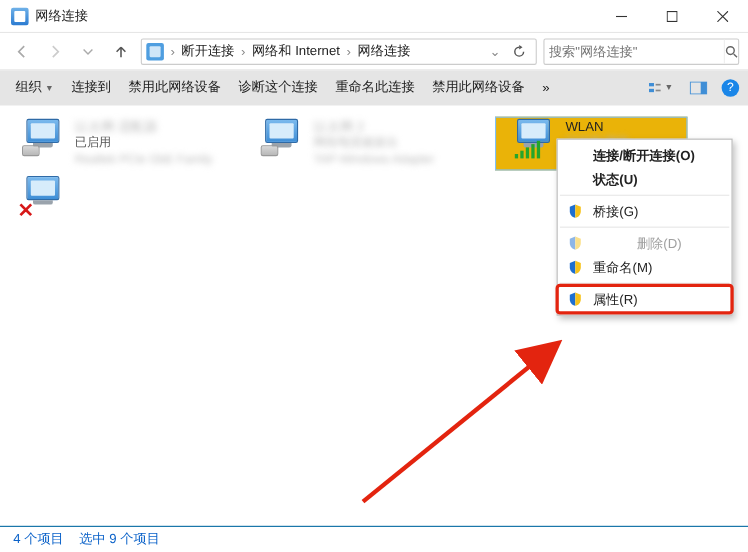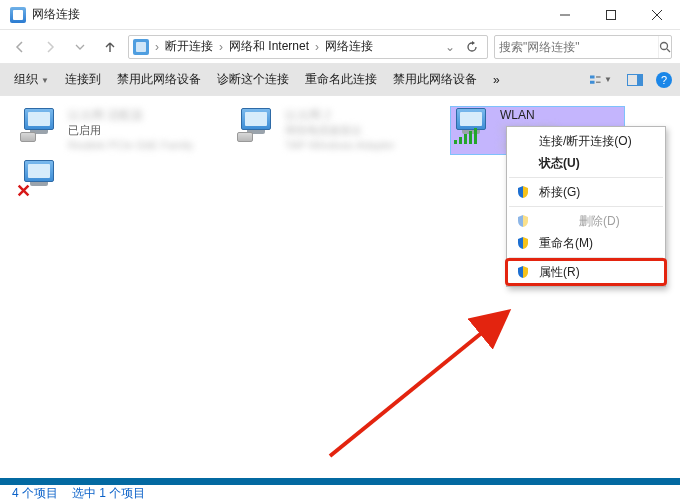--- a/index.html
+++ b/index.html
@@ -48,38 +48,38 @@
   .base { position:absolute; left:10px; top:22px; width:18px; height:4px; background:#9aa3ac; border-radius:0 0 2px 2px; }
   .plug { position:absolute; left:0; top:24px; width:16px; height:10px; background:linear-gradient(#d8d8d8,#b8b8b8); border:1px solid #999; border-radius:2px; }
   .bars { position:absolute; left:2px; top:20px; display:flex; gap:2px; align-items:flex-end; }
   .bars span { width:3px; background:#24a52b; }
   .bars .b1{height:4px;} .bars .b2{height:7px;} .bars .b3{height:10px;} .bars .b4{height:13px;} .bars .b5{height:16px;}
   .redx { position:absolute; left:-4px; top:20px; color:#d71818; font-size:18px; font-weight:bold; }
   .item .texts { display:flex; flex-direction:column; line-height:15px; }
   .item .l1 { font-size:12px; color:#222; }
   .item .l2 { font-size:11px; color:#555; }
   .item .blur { filter:blur(3px); color:#bbb; }
-  .item.sel .iwrap { background:#c4b5fd; border:1px solid #7ec1fb; padding:1px 1px; }
+  .item.sel .iwrap { background:#eab308; border:1px solid #7ec1fb; padding:1px 15px; }
 
   
   .ctxmenu { position:absolute; width:160px; background:#fff; border:1px solid #b8b8b8; box-shadow:2px 3px 6px rgba(0,0,0,.25); padding:3px 2px; z-index:50; }
   .ctxmenu .mitem { height:22px; display:flex; align-items:center; gap:8px; padding:0 8px 0 6px; font-size:12px; color:#222; white-space:nowrap; position:relative; }
   .ctxmenu .mitem.disabled { color:#a0a0a0;gap:48px; }
   .ctxmenu .mitem .micon { width:16px; height:16px; flex:0 0 16px; display:flex; align-items:center; justify-content:center; }
   .ctxmenu .msep { height:1px; background:#e6e6e6; margin:3px 0; }
   .ctxmenu .highlight { position:absolute; left:-4px; top:-3px; right:-4px; bottom:-3px; border:3px solid #e3240f; border-radius:4px; pointer-events:none; }
   .shield { width:14px; height:14px; }
   .shield .half-l { fill:#1d6fd1; }
   .shield .half-r { fill:#f6c21a; }
 
   
   .arrow { position:absolute; pointer-events:none; z-index:40; }
 
   
-  .statusbar { position:absolute; left:0; bottom:0; right:0; height:24px; border-top:7px solid #0369a1; display:flex; align-items:center; gap:14px; padding:0 12px; font-size:12px; color:#0b62c9; }
+  .statusbar { position:absolute; left:0; bottom:0; right:0; height:24px; border-top:1px solid #0369a1; display:flex; align-items:center; gap:14px; padding:0 12px; font-size:12px; color:#0b62c9; }
 </style>
 </head>
 <body>
 
 <div class="titlebar">
   <div class="left">
     <span class="icon"></span>
     <span class="title">网络连接</span>
   </div>
   <div class="winbtns">
@@ -238,21 +238,21 @@
         <div class="monitor"></div>
           <div class="base"></div>
         <span class="redx">✕</span>
       </div>
     </div>
   </div>
 
   <div class="ctxmenu" style="left:506px; top:30px;">
     <div class="mitem">
         <span class="micon"></span>
-        <span style="font-weight:400">连接/断开连接(O)</span>
+        <span style="font-weight:700">连接/断开连接(O)</span>
       </div>
     <div class="mitem">
         <span class="micon"></span>
         <span style="font-weight:700">状态(U)</span>
       </div>
     <div class="msep"></div>
     <div class="mitem">
       <span class="micon">
           <svg class="shield" viewBox="0 0 14 14">
             <path class="half-l" d="M7 1 L2 3 V7 C2 10 4 12.5 7 13 Z"></path>
@@ -299,14 +299,14 @@
           <path d="M0 0 L10 5 L0 10 Z" fill="#e3240f"></path>
         </marker>
       </defs>
     <line x1="10" y1="160" x2="185" y2="18" stroke="#e3240f" stroke-width="4" marker-end="url(#ah)"></line>
   </svg>
 
 </div>
 
 <div class="statusbar">
   <span>4 个项目</span>
-  <span>选中 1 个项目</span>
+  <span>选中 9 个项目</span>
 </div>
 
 </body></html>

